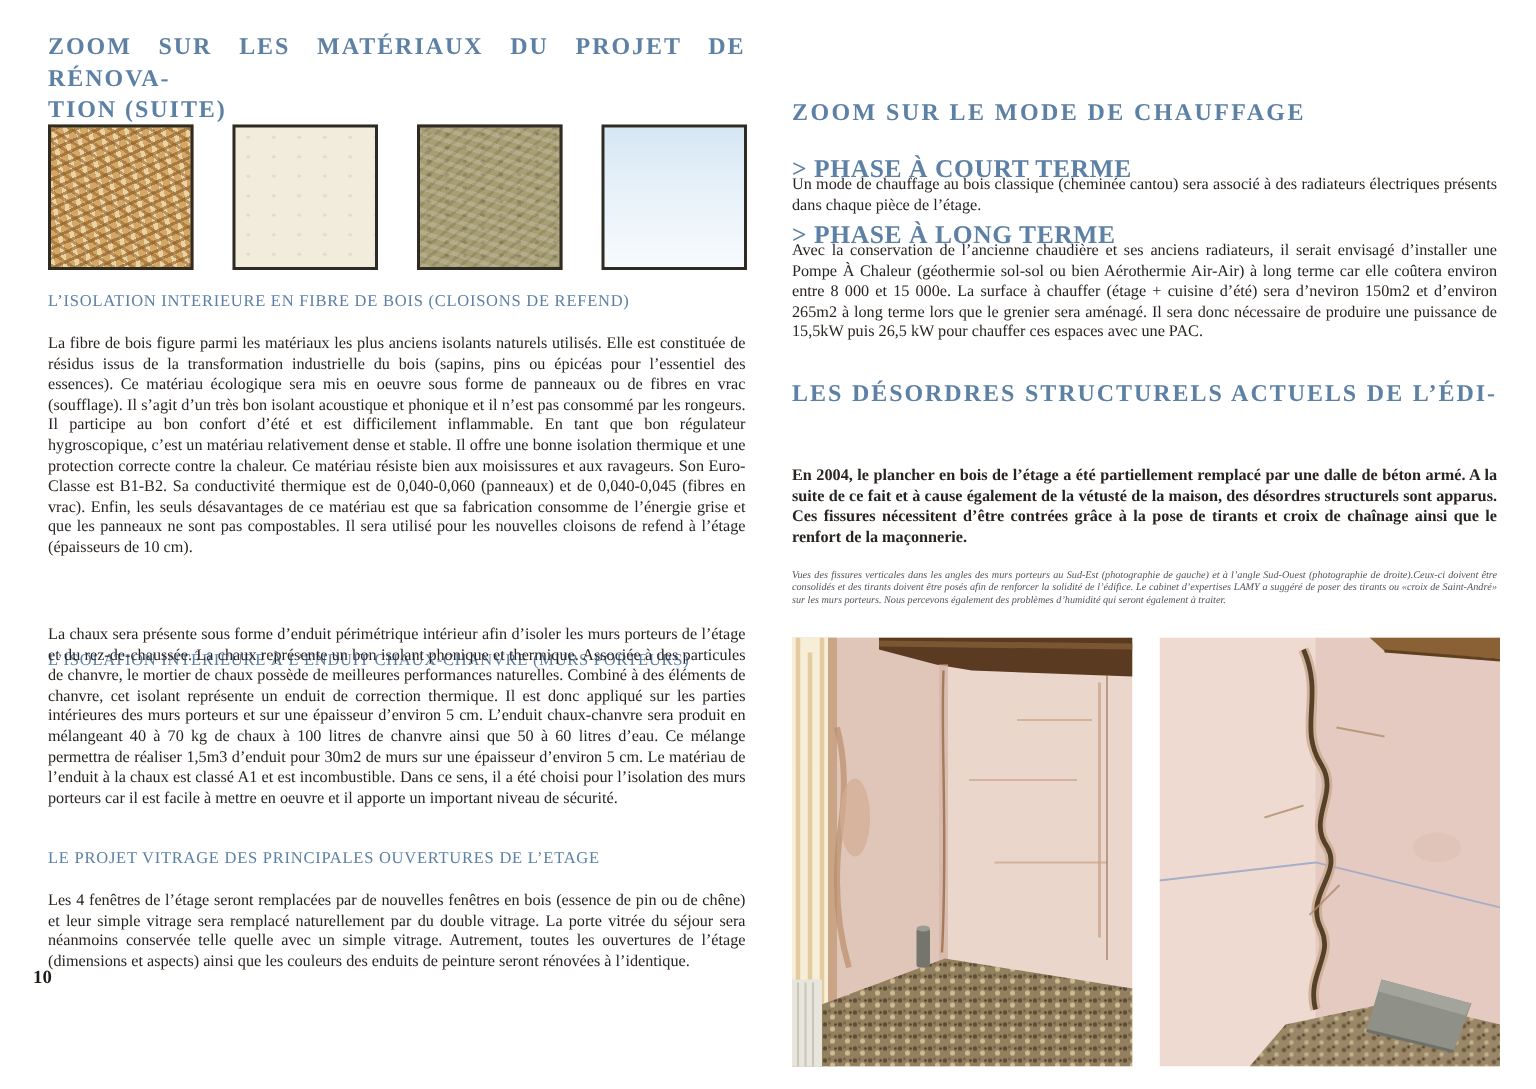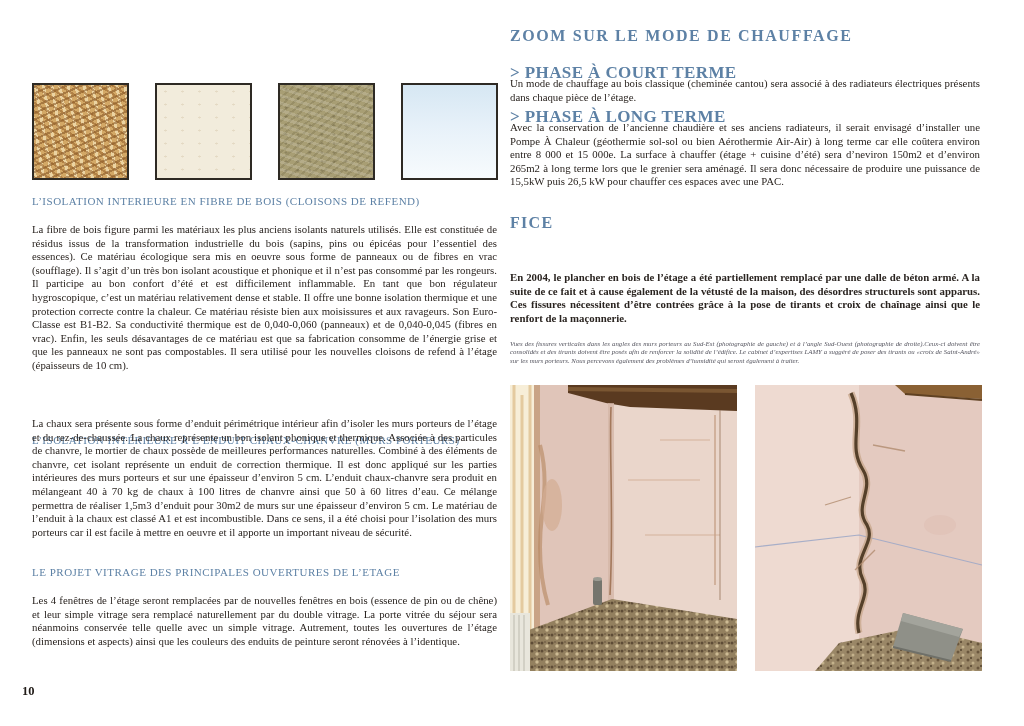--- a/index.html
+++ b/index.html
@@ -3,21 +3,21 @@
 <meta charset="utf-8">
 <style>
   * { margin:0; padding:0; box-sizing:border-box; }
   html,body { background:#ffffff; }
   #page {
     position:relative; width:1024px; height:726px; background:#ffffff;
     font-family:"Liberation Serif", serif; overflow:hidden;
   }
   .abs { position:absolute; }
   .ltcol { left:32px; width:465px; }
-  .rtcol { left:510px; width:470px; }
+  .rtcol { left:528px; width:470px;margin-top:40px; }
 
   .doc-title {
     color:#5d81a5; font-weight:bold; font-size:16px; line-height:21px;
     letter-spacing:1.3px;
   }
   .doc-title .tl1 { display:block; text-align:justify; text-align-last:justify; }
   .doc-title .tl2 { display:block; }
 
   .sec-heading {
     color:#5d81a5; font-weight:normal; font-size:11px; letter-spacing:0.5px;
@@ -66,52 +66,54 @@
   .photo-row { display:flex; gap:18px; }
   .photo { width:227px; height:286px; flex:0 0 auto; }
   .photo svg { display:block; width:227px; height:286px; }
 </style>
 </head>
 <body>
 
 <div id="page">
 
   <div class="abs ltcol doc-title" style="top:21px;">
+    <span class="tl1">ZOOM SUR LES MATÉRIAUX DU PROJET DE RÉNOVA-</span>
+    <span class="tl2">TION (SUITE)</span>
   </div>
 
   <div class="abs ltcol swatch-row" style="top:83px;">
     <div class="swatch sw-fibre"></div>
     <div class="swatch sw-chaux"></div>
     <div class="swatch sw-chanvre"></div>
     <div class="swatch sw-vitrage"></div>
   </div>
 
   <div class="abs ltcol sec-heading" style="top:195px;">L’ISOLATION INTERIEURE EN FIBRE DE BOIS (CLOISONS DE REFEND)</div>
   <div class="abs ltcol body-text" style="top:223px;">La fibre de bois figure parmi les matériaux les plus anciens isolants naturels utilisés. Elle est constituée de résidus issus de la transformation industrielle du bois (sapins, pins ou épicéas pour l’essentiel des essences). Ce matériau écologique sera mis en oeuvre sous forme de panneaux ou de fibres en vrac (soufflage). Il s’agit d’un très bon isolant acoustique et phonique et il n’est pas consommé par les rongeurs. Il participe au bon confort d’été et est difficilement inflammable. En tant que bon régulateur hygroscopique, c’est un matériau relativement dense et stable. Il offre une bonne isolation thermique et une protection correcte contre la chaleur. Ce matériau résiste bien aux moisissures et aux ravageurs. Son Euro-Classe est B1-B2. Sa conductivité thermique est de 0,040-0,060 (panneaux) et de 0,040-0,045 (fibres en vrac). Enfin, les seuls désavantages de ce matériau est que sa fabrication consomme de l’énergie grise et que les panneaux ne sont pas compostables.  Il sera utilisé pour les nouvelles cloisons de refend à l’étage (épaisseurs de 10 cm).</div>
 
   <div class="abs ltcol sec-heading" style="top:389px;margin-top:45px;">L’ISOLATION INTÉRIEURE À L’ENDUIT CHAUX-CHANVRE (MURS PORTEURS)</div>
   <div class="abs ltcol body-text" style="top:417px;">La chaux sera présente sous forme d’enduit périmétrique intérieur afin d’isoler les murs porteurs de l’étage et du rez-de-chaussée. La chaux représente un bon isolant phonique et thermique. Associée à des particules de chanvre, le mortier de chaux possède de meilleures performances naturelles. Combiné à des éléments de chanvre, cet isolant représente un enduit de correction thermique. Il est donc appliqué sur les parties intérieures des murs porteurs et sur une épaisseur d’environ 5 cm. L’enduit chaux-chanvre sera produit en mélangeant 40 à 70 kg de chaux à 100 litres de chanvre ainsi que 50 à 60 litres d’eau. Ce mélange permettra de réaliser 1,5m3 d’enduit pour 30m2 de murs sur une épaisseur d’environ 5 cm. Le matériau de l’enduit à la chaux est classé A1 et est incombustible. Dans ce sens, il a été choisi pour l’isolation des murs porteurs car il est facile à mettre en oeuvre et il apporte un important niveau de sécurité.</div>
 
   <div class="abs ltcol sec-heading" style="top:566px;">LE PROJET VITRAGE DES PRINCIPALES OUVERTURES DE L’ETAGE</div>
   <div class="abs ltcol body-text" style="top:594px;">Les 4 fenêtres de l’étage seront remplacées par de nouvelles fenêtres en bois (essence de pin ou de chêne) et leur simple vitrage sera remplacé naturellement par du double vitrage. La porte vitrée du séjour sera néanmoins conservée telle quelle avec un simple vitrage. Autrement, toutes les ouvertures de l’étage (dimensions et aspects) ainsi que les couleurs des enduits de peinture seront rénovées à l’identique.</div>
 
-  <div class="abs page-num" style="left:22px; top:684px;">10</div>
+  <div class="abs page-num" style="left:22px; top:644px;">10</div>
 
   <div class="abs rtcol doc-title" style="top:25px; letter-spacing:1.6px;">
     <span>ZOOM SUR LE MODE DE CHAUFFAGE</span>
   </div>
 
   <div class="abs rtcol phase-label" style="top:63px;">&gt; PHASE À COURT TERME</div>
   <div class="abs rtcol phase-label" style="top:107px;">&gt; PHASE À LONG TERME</div>
 
   <div class="abs rtcol body-text" style="top:77px;">Un mode de chauffage au bois classique (cheminée cantou) sera associé à des radiateurs électriques présents dans chaque pièce de l’étage.</div>
   <div class="abs rtcol body-text" style="top:121px;">Avec la conservation de l’ancienne chaudière et ses anciens radiateurs, il serait envisagé d’installer une Pompe À Chaleur (géothermie sol-sol ou bien Aérothermie Air-Air) à long terme car elle coûtera environ entre 8 000 et 15 000e. La surface à chauffer (étage + cuisine d’été) sera d’neviron 150m2 et d’environ 265m2 à long terme lors que le grenier sera aménagé. Il sera donc nécessaire de produire une puissance de 15,5kW puis 26,5 kW pour chauffer ces espaces avec une PAC.</div>
 
   <div class="abs rtcol doc-title" style="top:212px;">
-    <span class="tl2">FICE</span>
+    <span class="tl1">LES DÉSORDRES STRUCTURELS ACTUELS DE L’ÉDI-</span>
   </div>
 
   <div class="abs rtcol body-text" style="top:271px;font-weight:bold;">En 2004, le plancher en bois de l’étage a été partiellement remplacé par une dalle de béton armé. A la suite de ce fait et à cause également de la vétusté de la maison, des désordres structurels sont apparus. Ces fissures nécessitent d’être contrées grâce à la pose de tirants et croix de chaînage ainsi que le renfort de la maçonnerie.</div>
 
   <div class="abs rtcol caption-text" style="top:340px;">Vues des fissures verticales dans les angles des murs porteurs au Sud-Est (photographie de gauche) et à l’angle Sud-Ouest (photographie de droite).Ceux-ci doivent être consolidés et des tirants doivent être posés afin de renforcer la solidité de l’édifice. Le cabinet d’expertises LAMY a suggéré de poser des tirants ou «croix de Saint-André» sur les murs porteurs. Nous percevons également des problèmes d’humidité qui seront également à traiter.</div>
 
   <div class="abs rtcol photo-row" style="top:385px;">
 
     <div class="photo">
       <svg viewBox="0 0 227 286" xmlns="http://www.w3.org/2000/svg">

